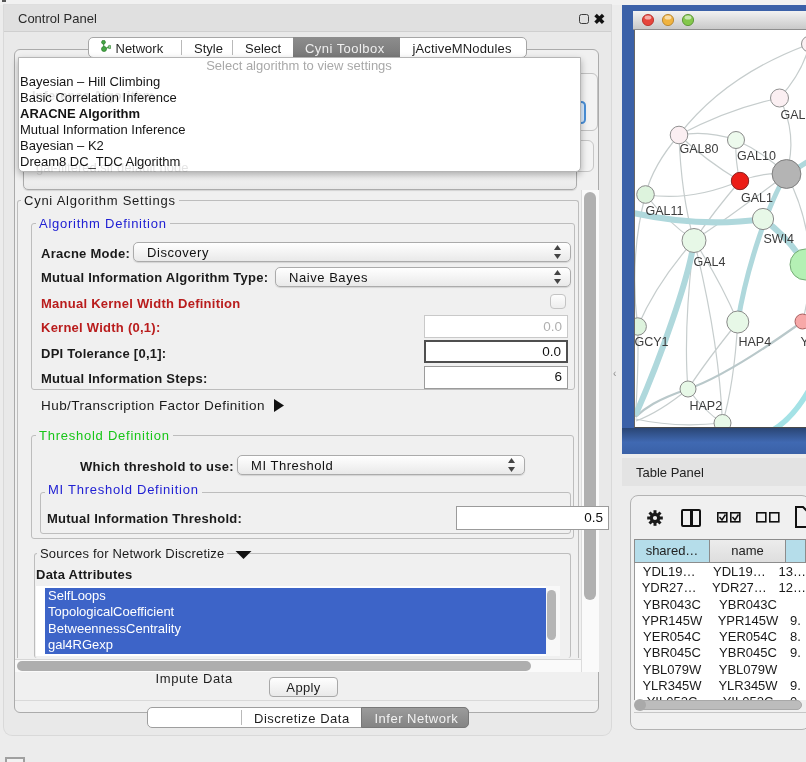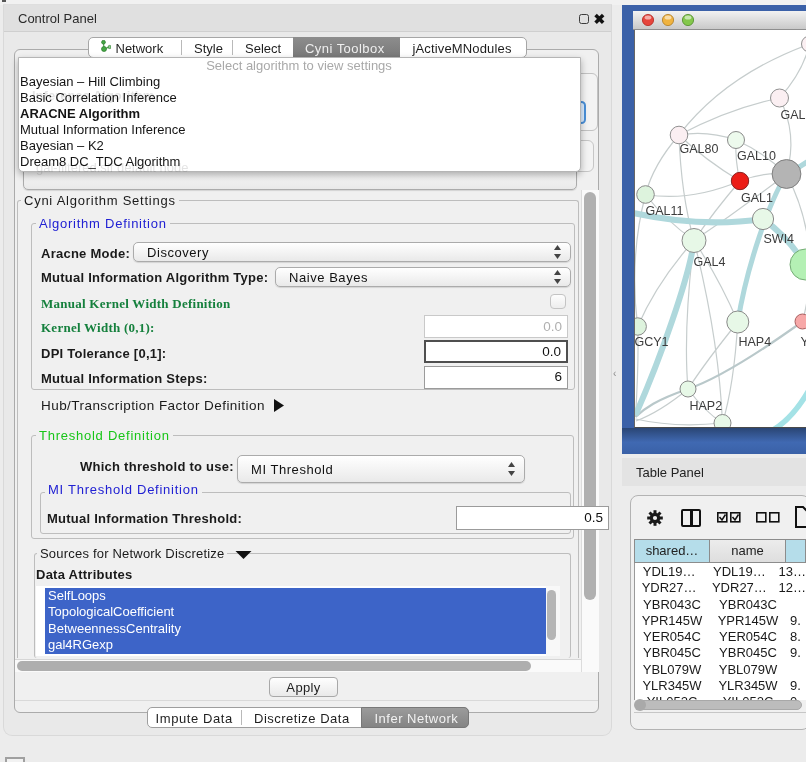--- a/index.html
+++ b/index.html
@@ -1,20 +1,20 @@
 <!DOCTYPE html>
 <html><head>
 <meta charset="utf-8">
 <style>
   * { margin:0; padding:0; box-sizing:border-box; }
   html,body { width:806px; height:762px; overflow:hidden; }
   body { background:#ececec; font-family:"Liberation Sans", sans-serif; position:relative; }
   .abs { position:absolute; }
   .lbl { font-size:13px; color:#1a1a1a; font-weight:bold; white-space:nowrap; letter-spacing:0.25px; }
-  .dis { color:#15803d;font-family:Liberation Serif, serif; }
+  .dis { color:#b91c1c; }
   .gbox { position:absolute; border:1px solid #bdbdbd; border-radius:3px; }
   .gtitle { position:absolute; background:#f0f0f0; padding:0 3px; font-size:13px; white-space:nowrap; letter-spacing:0.75px; }
   .combo { position:absolute; border:1px solid #ababab; border-radius:5px;
            background:linear-gradient(#ffffff,#f4f4f4 50%,#e9e9e9);
            box-shadow:0 1px 1px rgba(0,0,0,0.12); }
   .combo .ct { position:absolute; left:13px; top:50%; transform:translateY(-50%);
                font-size:13px; color:#111; white-space:nowrap; letter-spacing:0.55px; }
   .carr { position:absolute; right:8px; top:50%; width:9px; height:14px; transform:translateY(-50%); }
   .tf { position:absolute; background:#fff; border:1px solid #b6b6b6;
         font-size:13.5px; color:#111; text-align:right; line-height:20px; padding-right:5px; }
@@ -101,21 +101,21 @@
 
 <div class="abs" style="left:41px;top:398px;font-size:13.5px;letter-spacing:0.45px;color:#1a1a1a;">Hub/Transcription Factor Definition</div>
 <svg class="abs" style="left:273px;top:399px;" width="12" height="13" viewBox="0 0 12 13">
     <path d="M1 0 L11 6.5 L1 13 Z" fill="#111"></path>
   </svg>
 
 <div class="gbox" style="left:31px;top:435px;width:543px;height:104px;"></div>
 <div class="gtitle" style="left:36px;top:428px;color:#17c517;">Threshold Definition</div>
 
 <div class="lbl abs" style="left:80px;top:459px;">Which threshold to use:</div>
-<div class="combo" style="left:237px;top:455px;width:288px;height:28px;">
+<div class="combo" style="left:237px;top:455px;width:288px;height:20px;">
   <span class="ct">MI Threshold</span>
   <svg class="carr" viewBox="0 0 9 14">
       <path d="M4.5 0 L8 5 L1 5 Z" fill="#444"></path>
       <path d="M4.5 14 L8 9 L1 9 Z" fill="#444"></path>
     </svg>
 </div>
 
 <div class="gbox" style="left:40px;top:492px;width:531px;height:42px;"></div>
 <div class="gtitle" style="left:45px;top:482px;color:#2121d3;">MI Threshold Definition</div>
 <div class="lbl abs" style="left:47px;top:511px;">Mutual Information Threshold:</div>
@@ -131,21 +131,21 @@
 <div class="abs" style="left:36px;top:586px;width:524px;height:70px;background:#fff;"></div>
 <div class="abs" style="left:44.5px;top:587.5px;width:501px;height:66px;background:#3d64c8;color:#fff;font-size:13px;line-height:16.5px;padding-left:3.5px;overflow:hidden;">SelfLoops<br>TopologicalCoefficient<br>BetweennessCentrality<br>gal4RGexp</div>
 <div class="abs" style="left:546px;top:586px;width:14px;height:70px;background:#f8f8f8;"></div>
 <div class="abs" style="left:547px;top:590px;width:9px;height:50px;background:#b5b5b5;border-radius:5px;"></div>
 
 <div class="abs" style="left:269px;top:677px;width:69px;height:20px;background:linear-gradient(#fefefe,#e9e9e9);border:1px solid #a8a8a8;border-radius:4px;text-align:center;line-height:19px;font-size:13px;letter-spacing:0.35px;color:#222;">Apply</div>
 
 <div class="abs" style="left:147px;top:707px;width:321.5px;height:21px;background:#fff;border:1px solid #9e9e9e;border-radius:5px;"></div>
 <div class="abs" style="left:360.5px;top:707px;width:108px;height:21px;background:linear-gradient(#9b9b9b,#848484);border:1px solid #787878;border-radius:0 5px 5px 0;"></div>
 <div class="abs" style="left:240.5px;top:710px;width:1px;height:15px;background:#b9b9b9;"></div>
-<div class="abs" style="left:155.5px;top:711px;font-size:13px;letter-spacing:0.6px;color:#1e1e1e;">Impute Data</div>
+<div class="abs" style="left:155.5px;top:671px;font-size:13px;letter-spacing:0.6px;color:#1e1e1e;">Impute Data</div>
 <div class="abs" style="left:254px;top:711px;font-size:13px;letter-spacing:0.5px;color:#1e1e1e;">Discretize Data</div>
 <div class="abs" style="left:374.5px;top:711px;font-size:13px;letter-spacing:0.5px;color:#f2f2f2;">Infer Network</div>
 
 <div class="abs" style="left:17.5px;top:57px;width:563px;height:115px;background:#ffffff;border:1px solid #b5b5b5;border-radius:0 0 5px 5px;box-shadow:0 3px 7px rgba(0,0,0,0.3);z-index:5;"></div>
 <div class="abs" style="left:17.5px;top:58px;width:563px;text-align:center;font-size:13px;color:#a9a9a9;z-index:6;">Select algorithm to view settings</div>
 <div class="abs" style="left:20px;top:74px;font-size:13px;line-height:16px;color:#141414;z-index:6;white-space:nowrap;">Bayesian – Hill Climbing<br>Basic Correlation Inference<br><b>ARACNE Algorithm</b><br>Mutual Information Inference<br>Bayesian – K2<br>Dream8 DC_TDC Algorithm</div>
 <div class="abs" style="left:32px;top:88px;font-size:13px;color:rgba(40,40,40,0.13);font-weight:bold;z-index:6;">Inference Algorithm</div>
 <div class="abs" style="left:36px;top:160px;font-size:13px;color:rgba(40,40,40,0.13);z-index:6;">gal-filtered.sif default node</div>
 
 <div class="abs" style="left:15px;top:700px;width:583px;height:1px;background:#d9d9d9;"></div>

